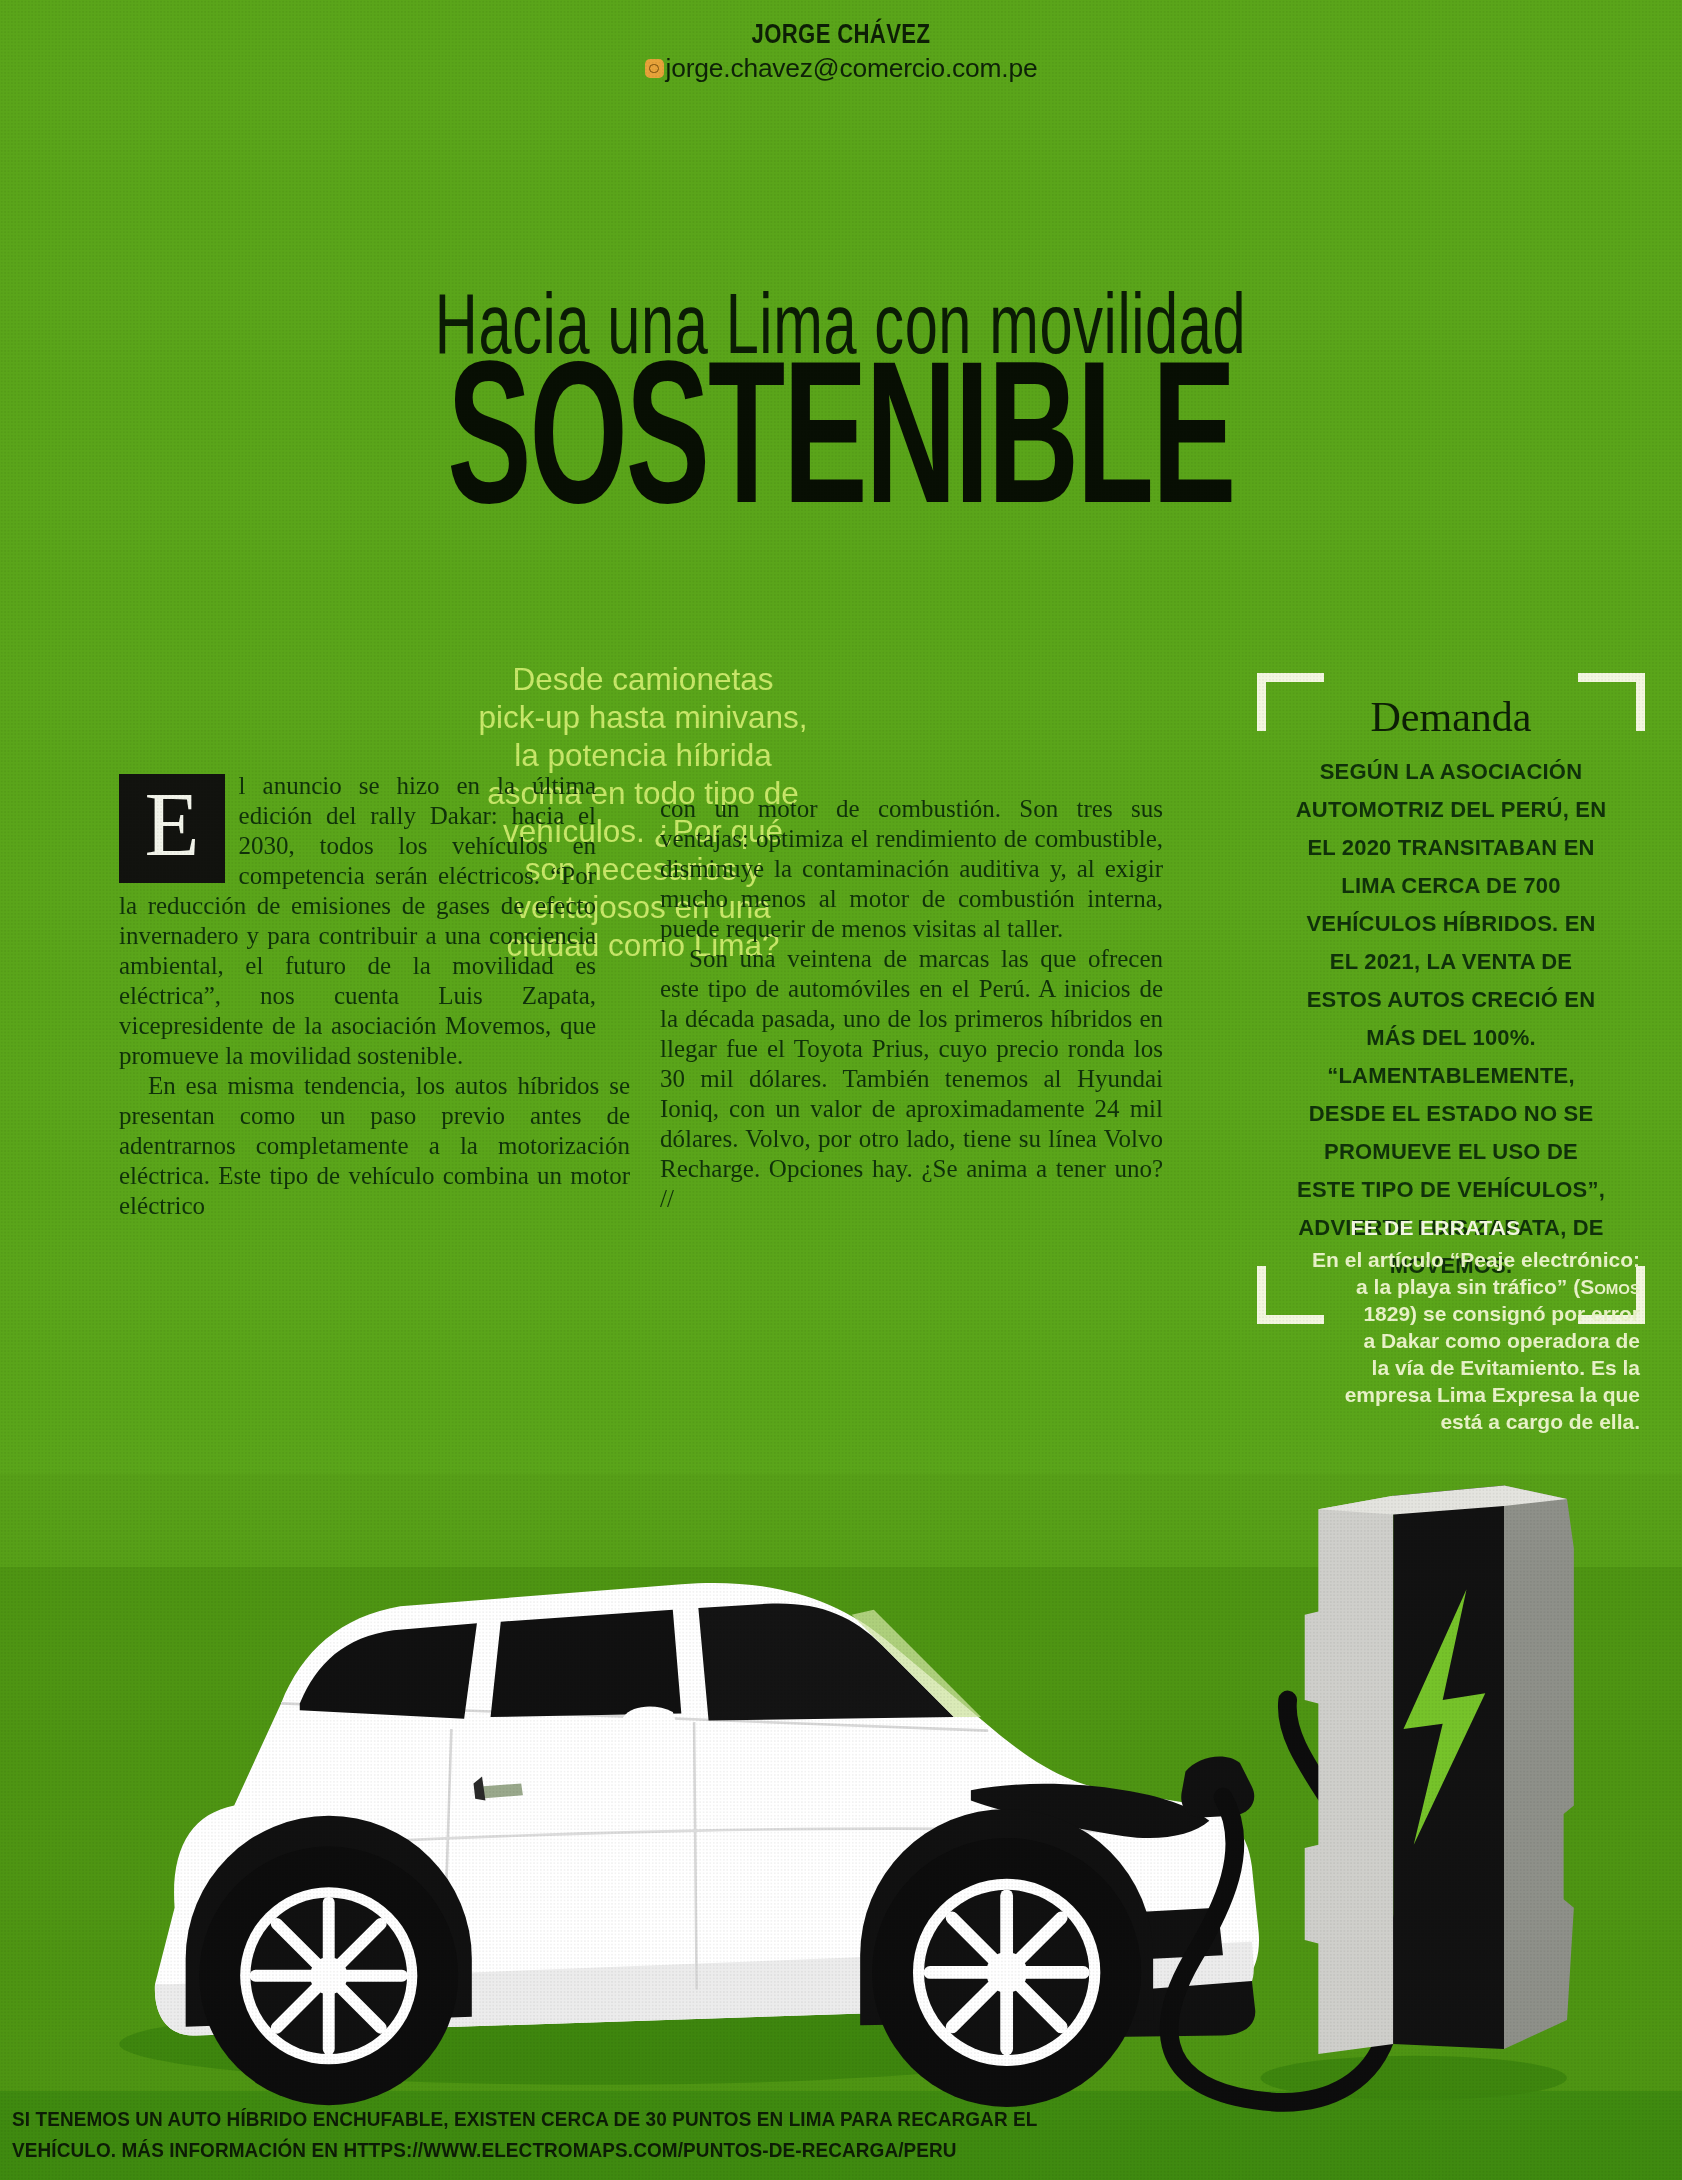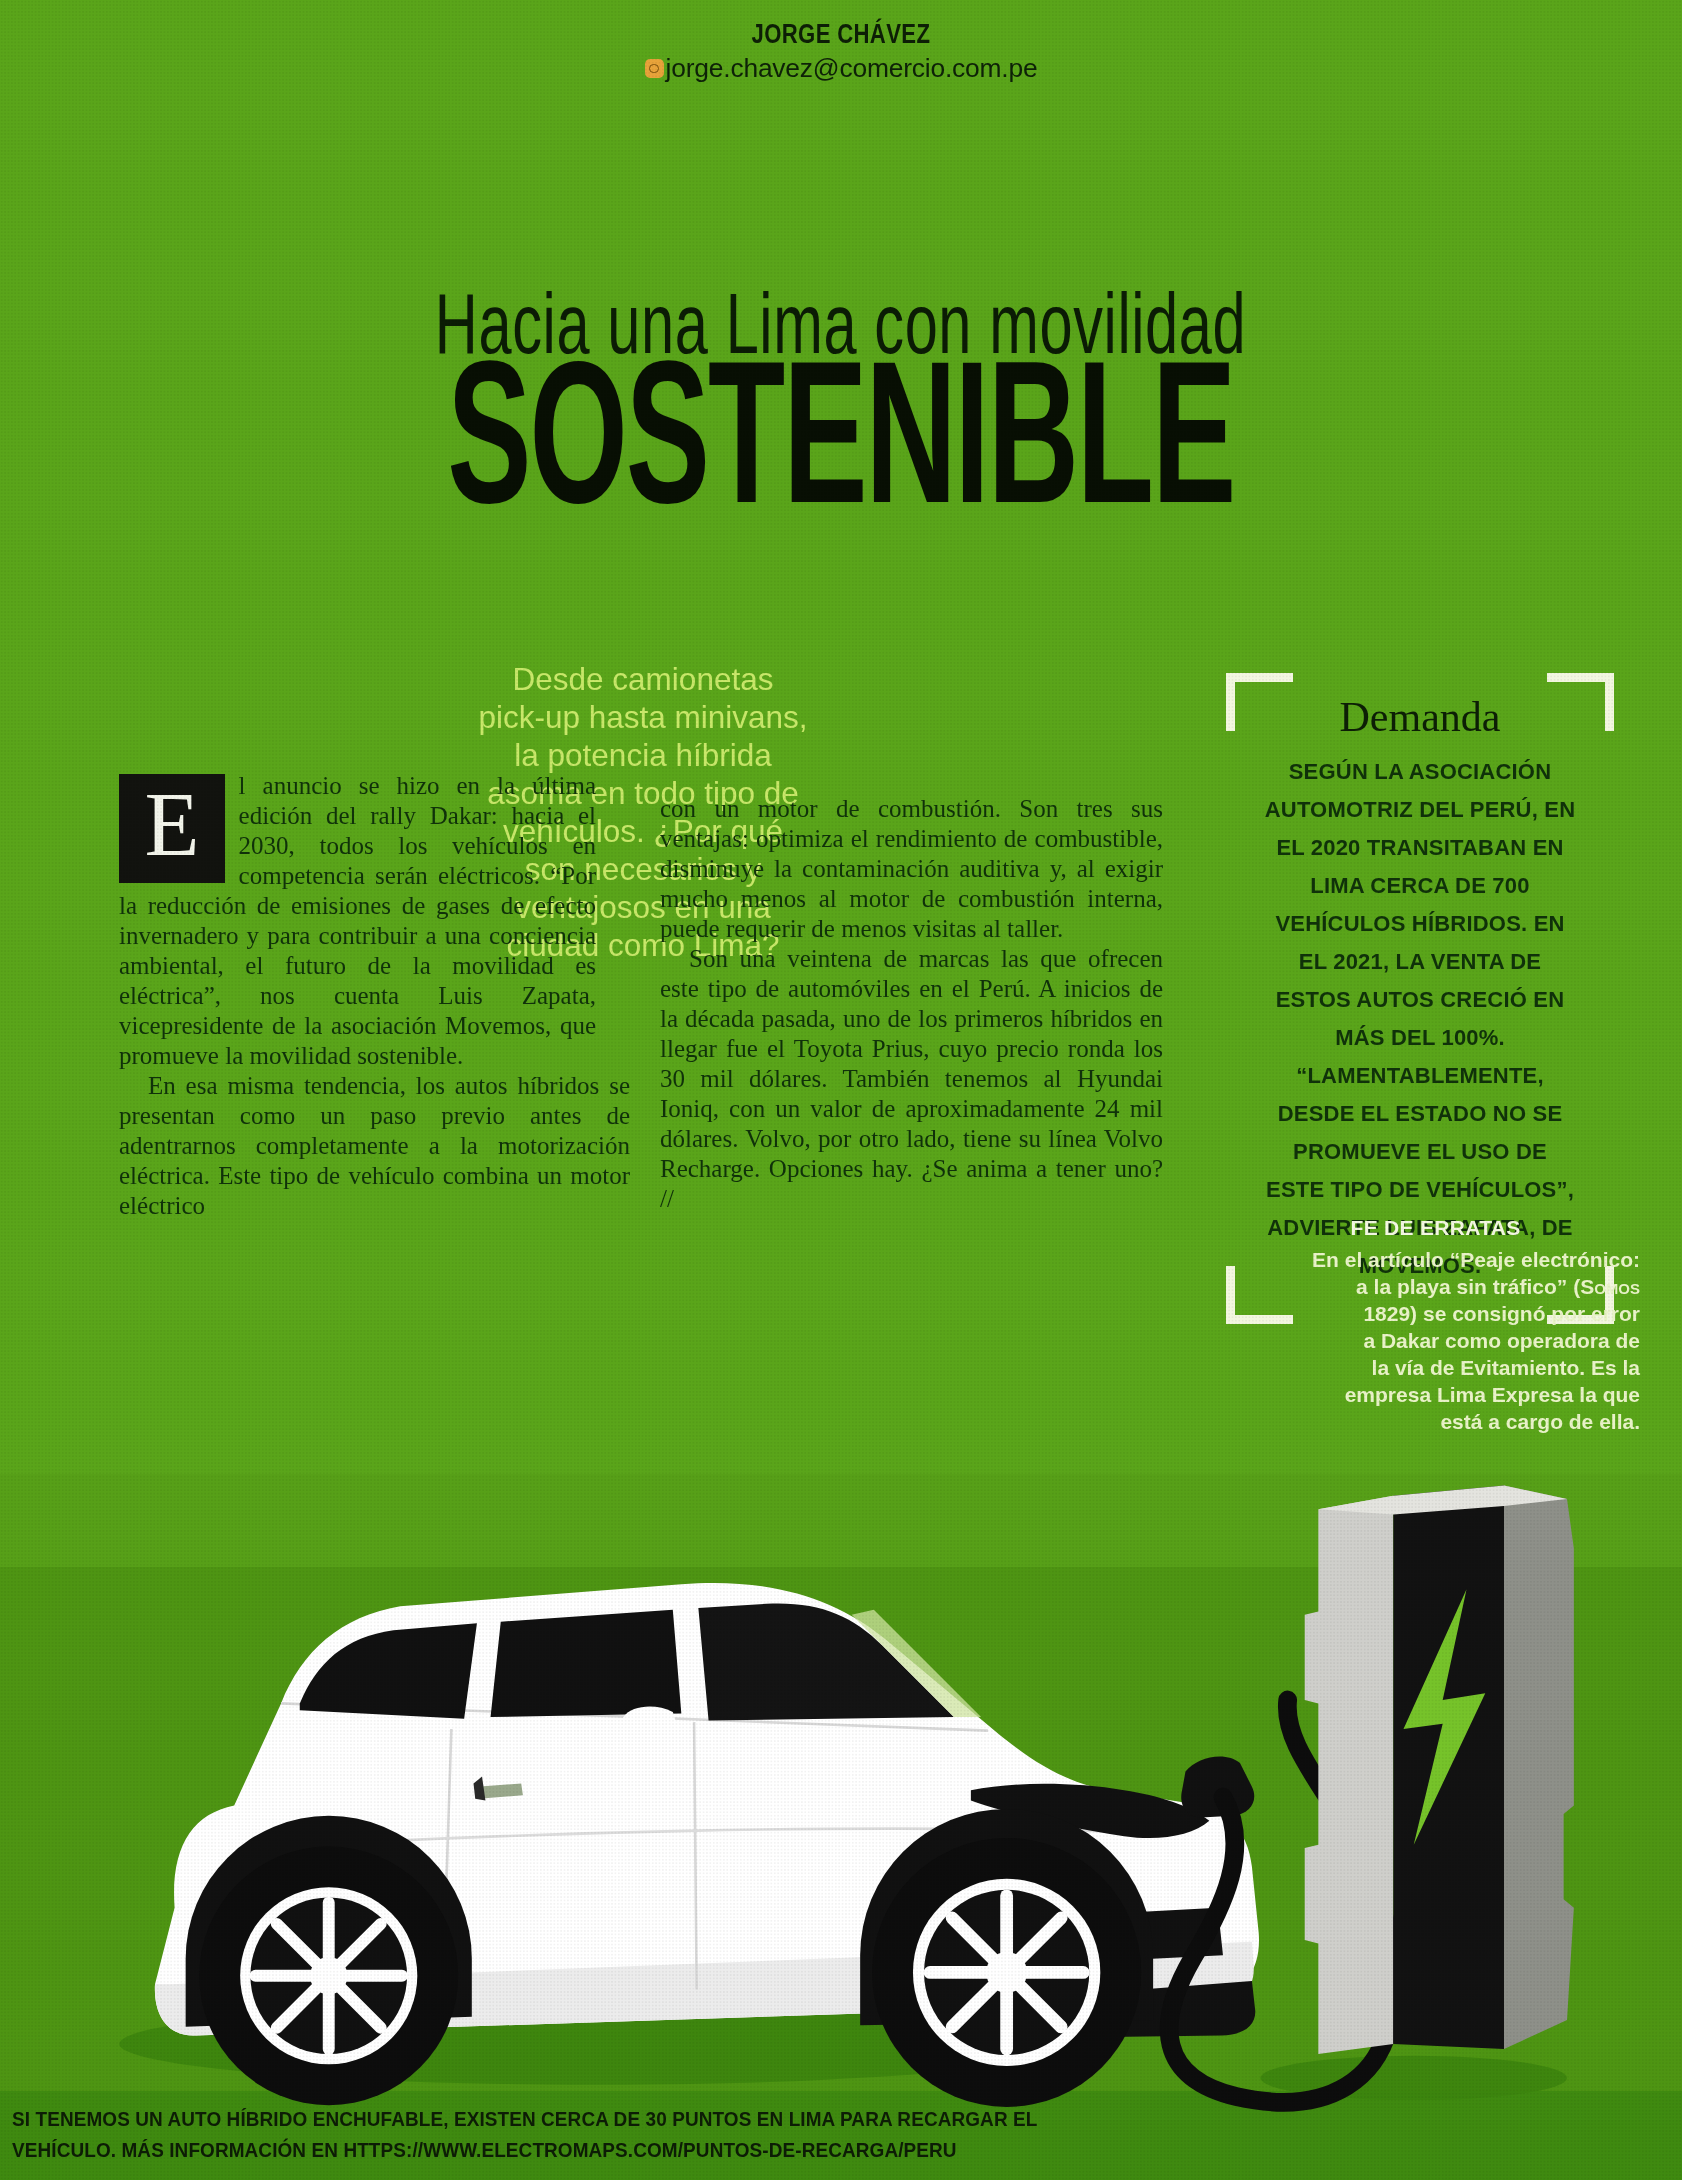--- a/index.html
+++ b/index.html
@@ -50,21 +50,21 @@
     font-family:"Liberation Serif",serif;font-size:90px;line-height:102px;text-align:center;
     margin:3.4px 13.6px 0 0;}
   
   #col1 .indent-shape{float:right;width:34px;height:247px;}
 
   
   .pullquote{position:absolute;left:477px;top:660px;width:332px;text-align:center;
     color:#c9e86a;font-size:31.5px;line-height:38px;font-family:"Liberation Sans",sans-serif;}
 
   
-  .demanda{position:absolute;left:1226px;top:673px;width:388px;}
+  .demanda{position:absolute;left:1257px;top:673px;width:388px;}
   .brackets{position:absolute;inset:0;pointer-events:none;}
   .bk{position:absolute;width:58px;height:49px;border:9.4px solid #f3f7e0;}
   .bk.tl{left:0;top:0;border-right:none;border-bottom:none;}
   .bk.tr{right:0;top:0;border-left:none;border-bottom:none;}
   .bk.bl{left:0;bottom:0;border-right:none;border-top:none;}
   .bk.br{right:0;bottom:0;border-left:none;border-top:none;}
   .demanda-title{text-align:center;font-family:"Liberation Serif",serif;
     font-size:42px;color:#0d1f06;padding-top:20.4px;font-weight:400;}
   .demanda-body{text-align:center;font-size:22px;line-height:38px;font-weight:bold;
     color:#10320a;padding:12px 36px 39px 36px;letter-spacing:0.2px;}

